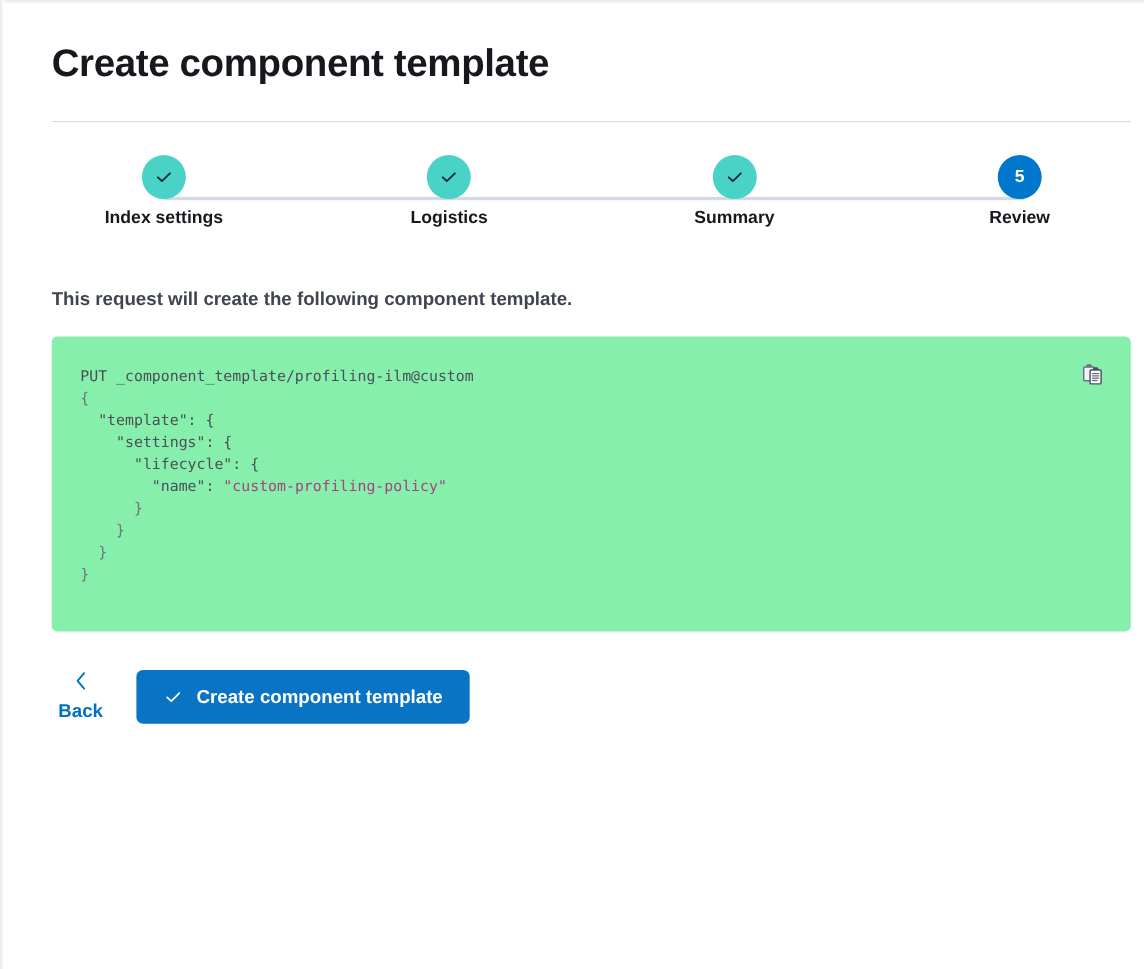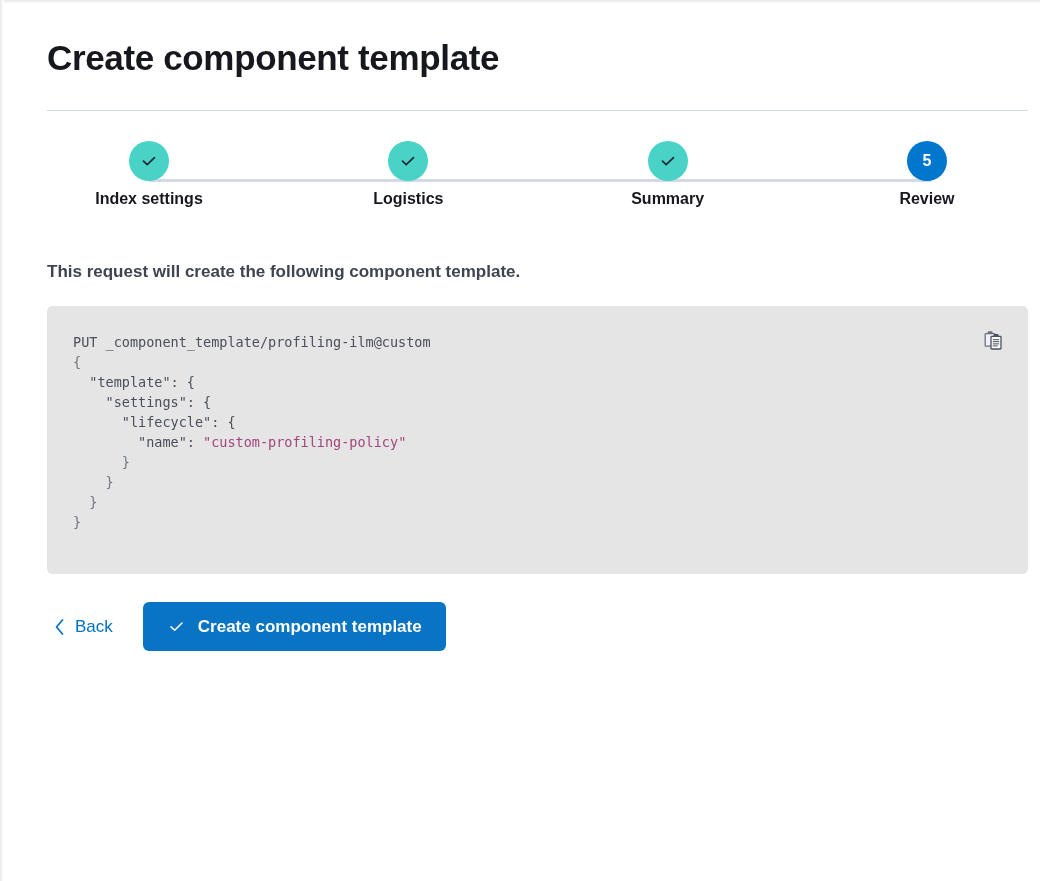--- a/index.html
+++ b/index.html
@@ -167,21 +167,21 @@
     line-height: 24px;
     color: #3f4450;
     font-weight: bold;
   }
 
   
   .code-wrap {
     margin: 22px 0 0 27px;
     width: 981px;
     height: 268px;
-    background: #e5e5e5;
+    background: #86efac;
     border-radius: 5px;
     position: relative;
     box-sizing: border-box;
   }
   .code {
     margin: 0;
     padding: 26px 0 0 26px;
     font-family: "DejaVu Sans Mono", "Liberation Mono", monospace;
     font-size: 13.5px;
     line-height: 20px;
@@ -218,23 +218,24 @@
   }
   .back-btn {
     display: flex;
     align-items: center;
     gap: 9px;
     background: none;
     border: none;
     padding: 8px 6px;
     font-family: inherit;
     font-size: 17px;
-    font-weight: 400;
+    font-weight: 700;
     color: #0071c2;
     cursor: pointer;
+    flex-direction: column;
   }
   .primary-btn {
     display: flex;
     align-items: center;
     gap: 12px;
     background: #0a74c4;
     border: none;
     border-radius: 6px;
     padding: 14px 24px;
     font-family: inherit;

